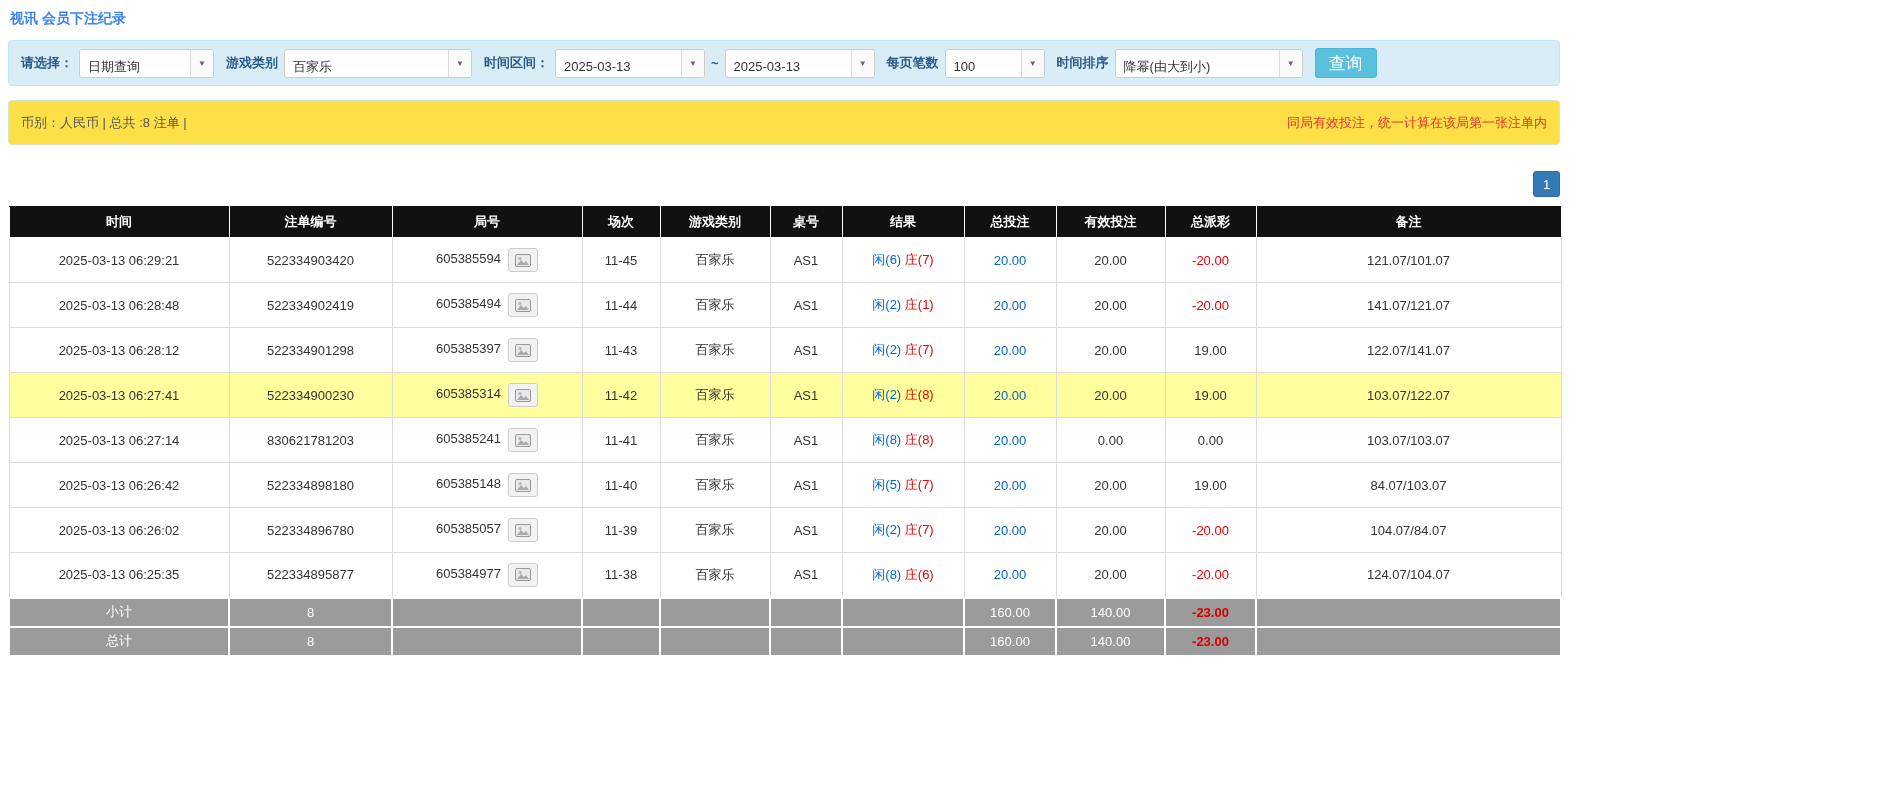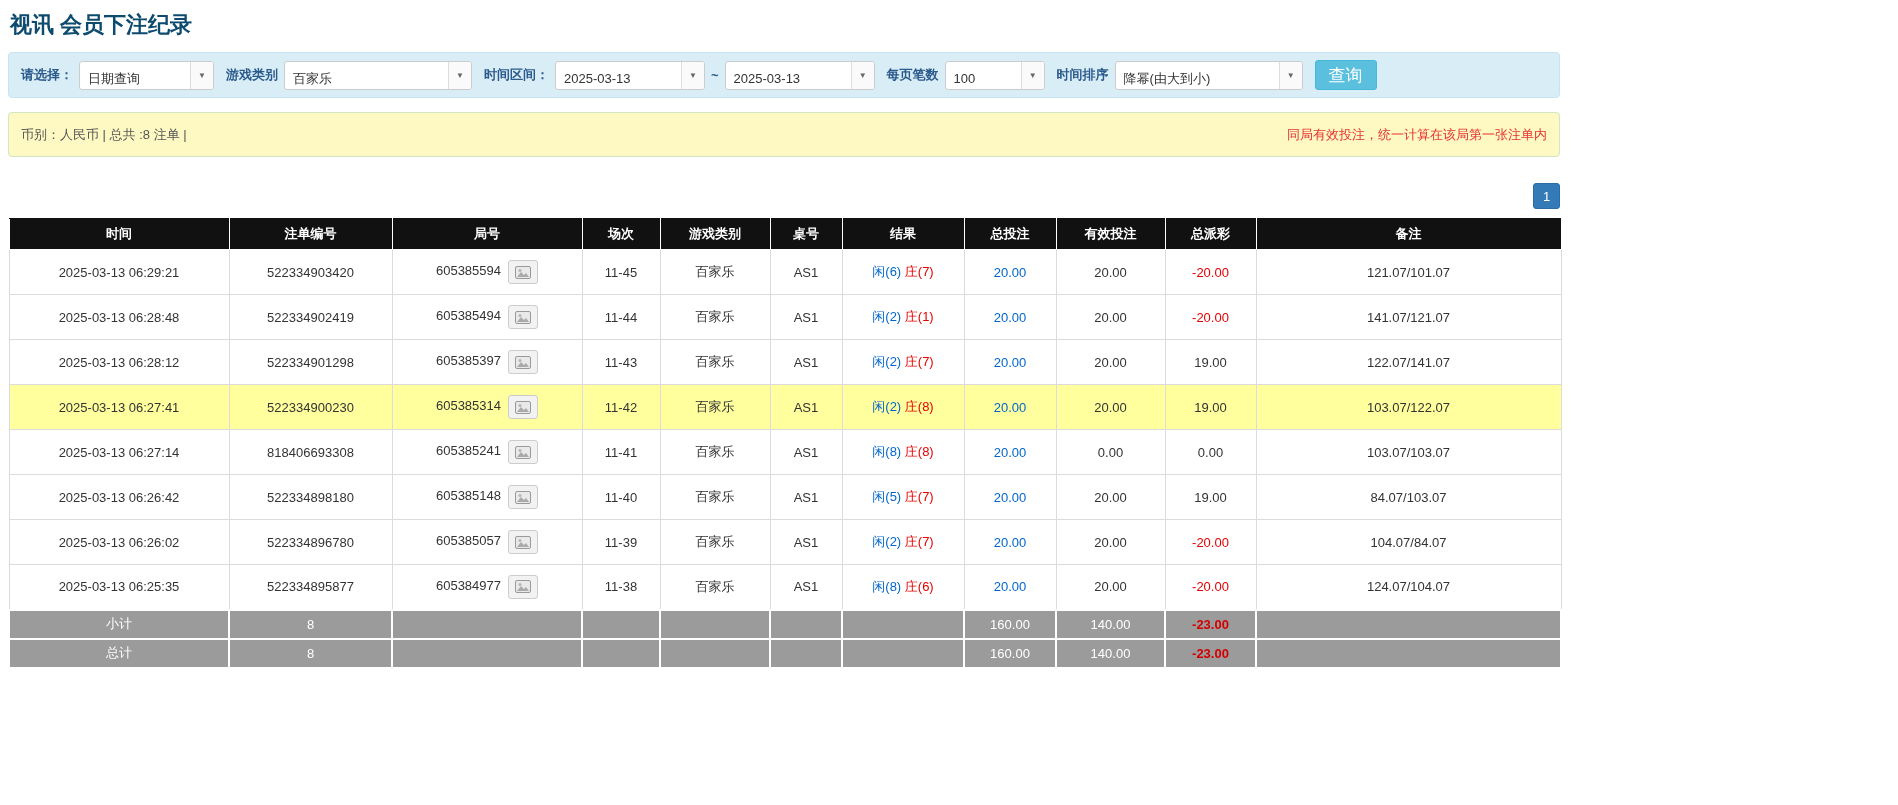--- a/index.html
+++ b/index.html
@@ -7,23 +7,23 @@
   body {
     font-family: "Liberation Sans", "DejaVu Sans", sans-serif;
     font-size: 13px;
     color: #333;
     width: 1898px;
     min-height: 805px;
   }
   .content { width: 1568px; padding: 6px 8px; }
 
   .page-title {
-    font-size: 22px;
+    font-size: 14px;
     font-weight: bold;
-    color: #0c4a6e;
+    color: #3b82f6;
     padding: 4px 2px 12px 2px;
   }
 
   
   .filter-bar {
     background: #d9edf7;
     border: 1px solid #c4e3f3;
     border-radius: 4px;
     padding: 8px 10px;
     display: flex;
@@ -81,21 +81,21 @@
     height: 30px;
     padding: 0 13px;
     font-size: 17px;
     margin-left: 12px;
     cursor: pointer;
     font-family: inherit;
   }
 
   
   .info-bar {
-    background: #fef9c3;
+    background: #fde047;
     border: 1px solid #d0e6c4;
     border-radius: 4px;
     padding: 0 12px;
     height: 45px;
     display: flex;
     align-items: center;
     justify-content: space-between;
   }
   .info-left { color: #555; }
   .info-right { color: #e53333; }
@@ -328,21 +328,21 @@
           <td>百家乐</td>
           <td>AS1</td>
           <td><span class="player">闲(2)</span> <span class="banker">庄(8)</span></td>
           <td><a class="link-blue">20.00</a></td>
           <td>20.00</td>
           <td><span>19.00</span></td>
           <td>103.07/122.07</td>
         </tr>
         <tr>
           <td>2025-03-13 06:27:14</td>
-          <td>818406693308</td>
+          <td>830621781203</td>
           <td><span>605385241</span><button type="button" class="icon-btn">
               <svg width="16" height="13" viewBox="0 0 16 13">
                 <rect x="0.5" y="0.5" width="15" height="12" rx="1.5" fill="#e9e9e9" stroke="#9a9a9a"></rect>
                 <circle cx="5" cy="4.5" r="1.5" fill="#b5b5b5"></circle>
                 <path d="M2 11 L6 6 L9 9 L11 7 L14 11 Z" fill="#aaaaaa"></path>
               </svg>
             </button></td>
           <td>11-41</td>
           <td>百家乐</td>
           <td>AS1</td>

